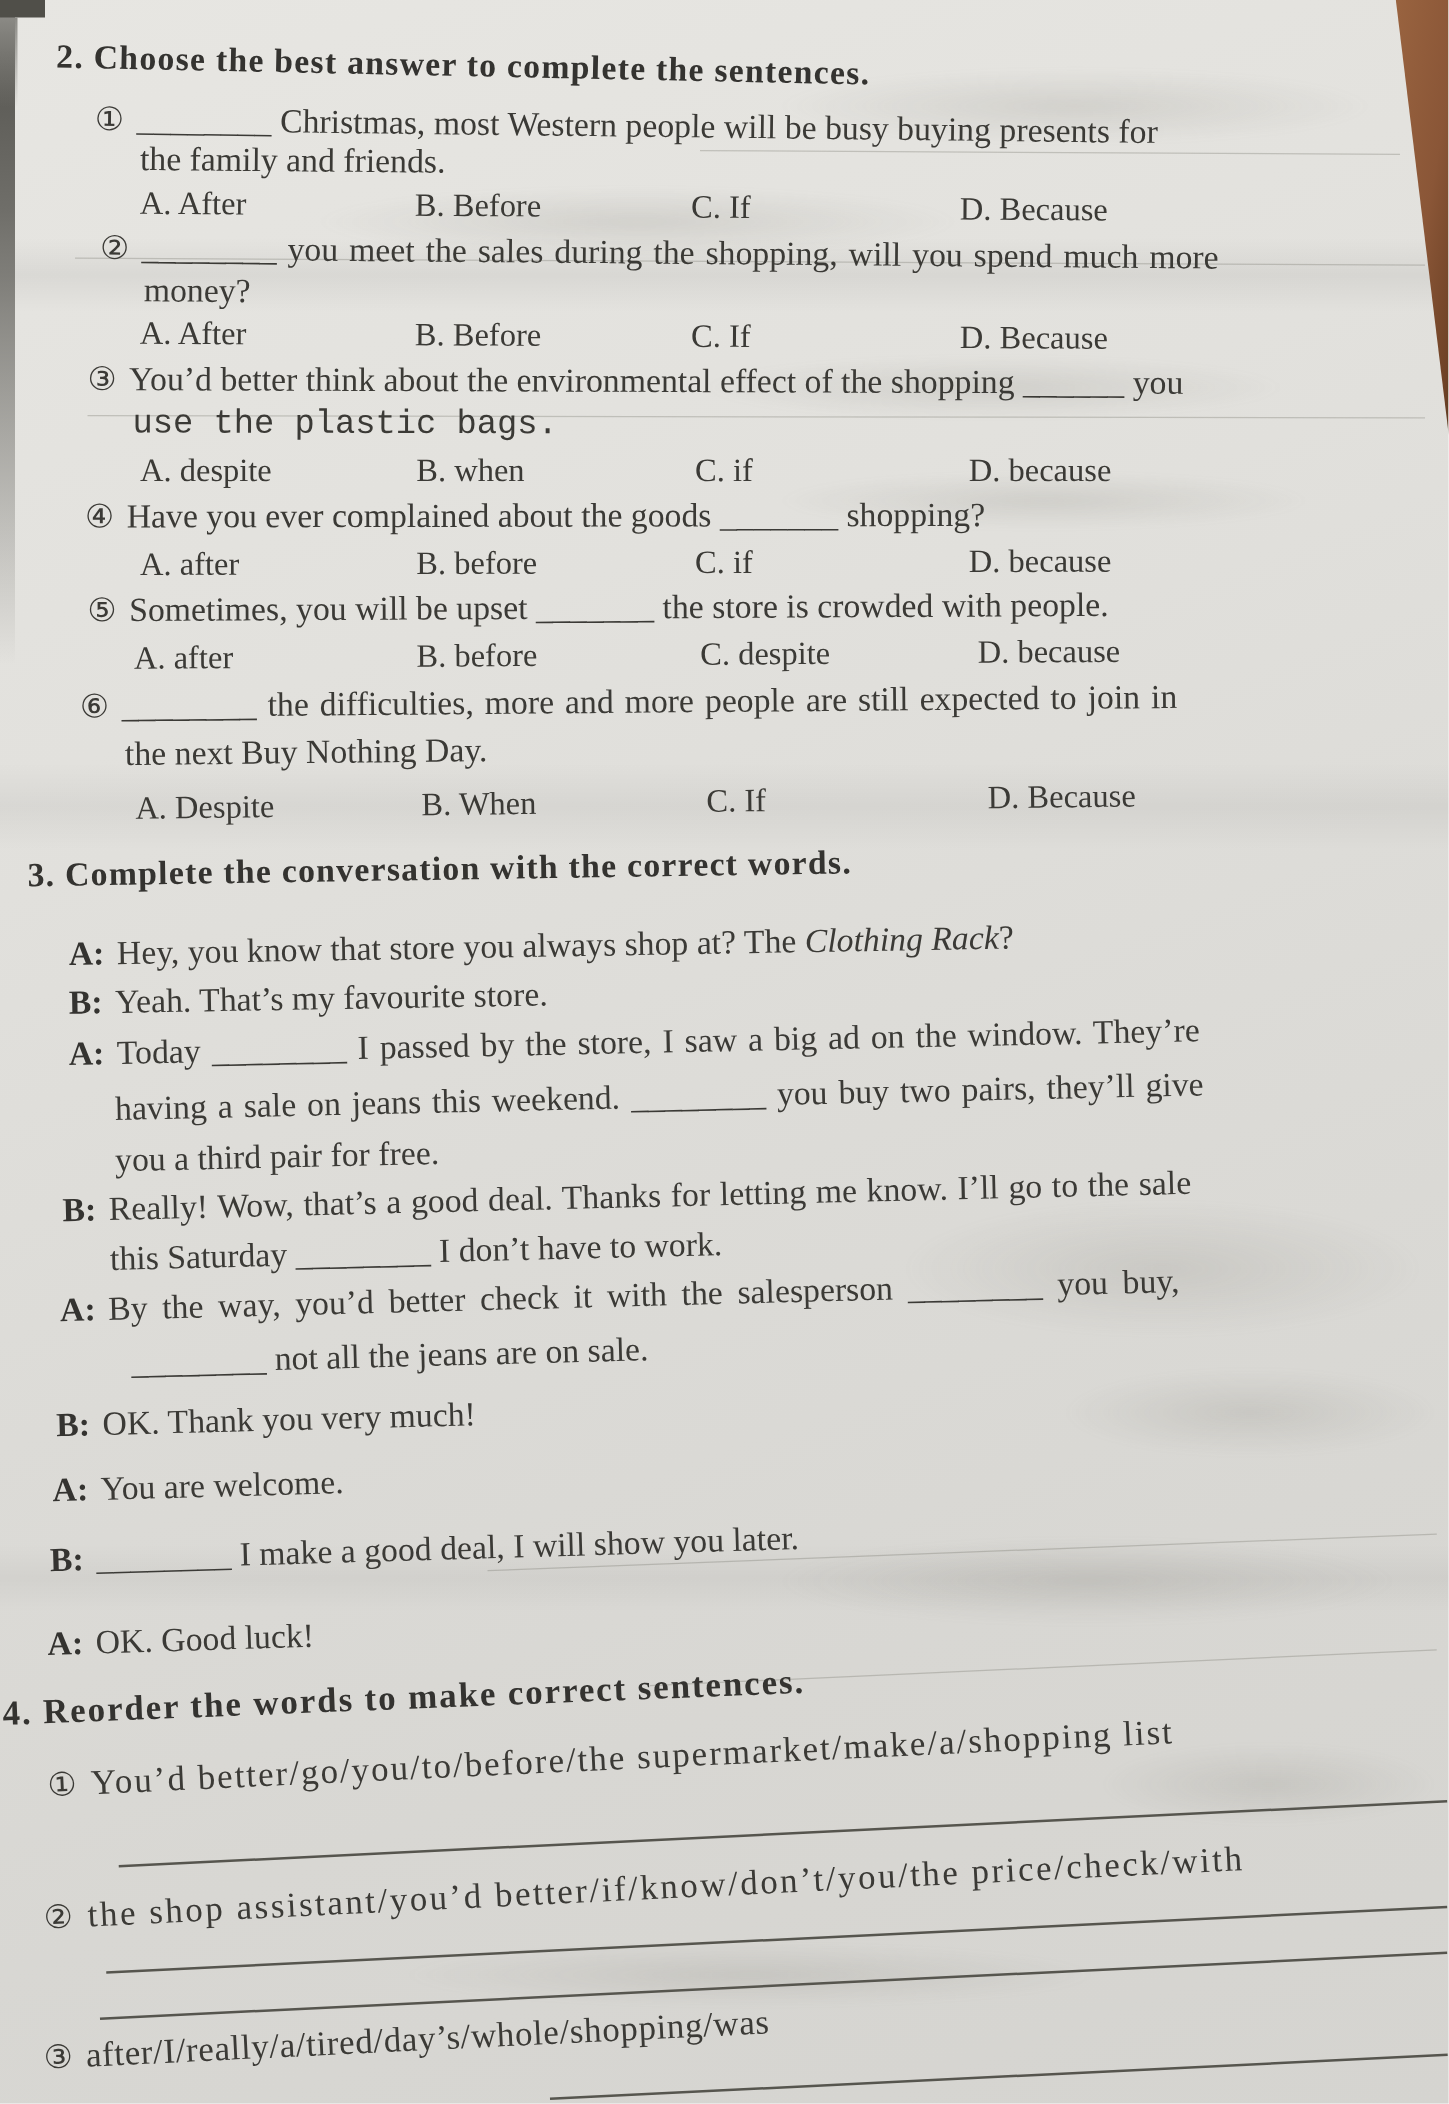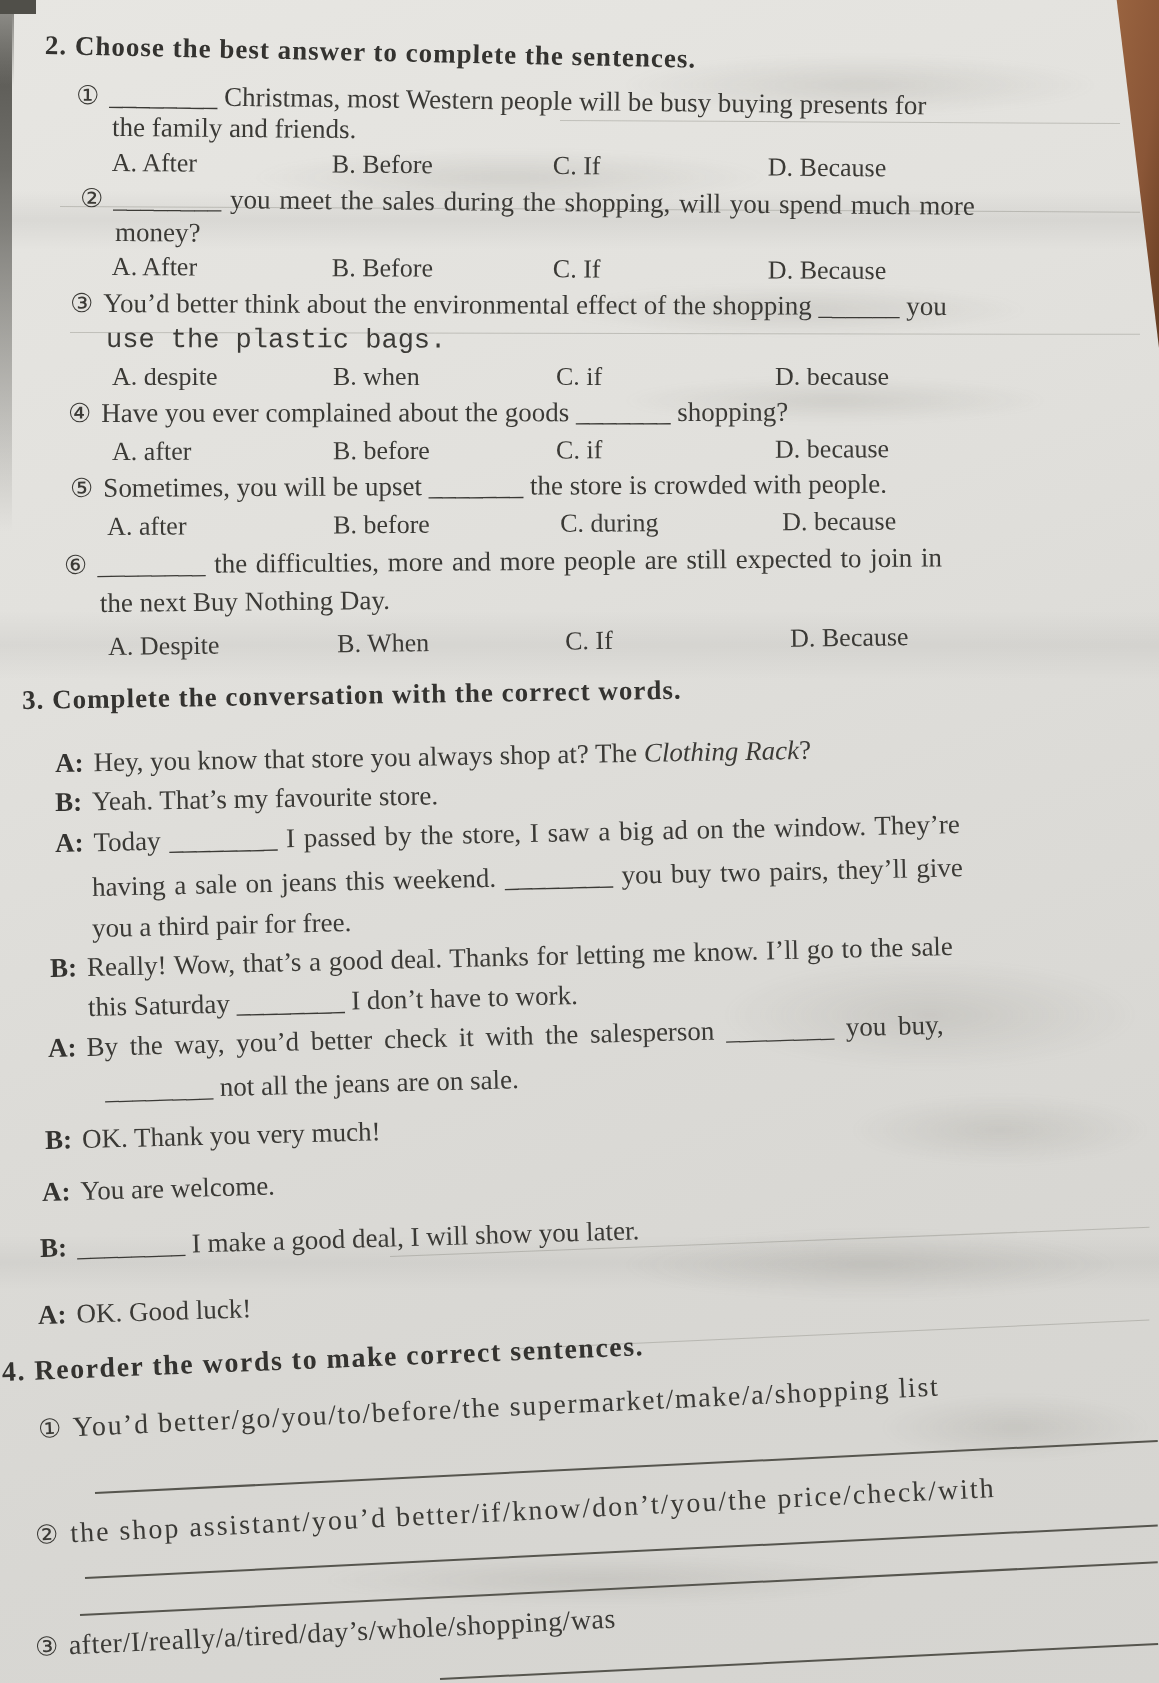--- a/index.html
+++ b/index.html
@@ -107,21 +107,21 @@
     <span style="left:444px">C. if</span>
     <span style="left:663px">D. because</span>
   </div>
 
   <div class="t" style="left:70px;top:471px;transform:rotate(-0.3deg);">
     <span class="qnum">⑤</span><span>Sometimes, you will be upset _______ the store is crowded with people.</span>
   </div>
   <div class="t opts" style="left:107px;top:510px;transform:rotate(-0.4deg);">
     <span style="left:0">A. after</span>
     <span style="left:226px">B. before</span>
-    <span style="left:453px">C. during</span>
+    <span style="left:453px">C. despite</span>
     <span style="left:675px">D. because</span>
   </div>
 
   <div class="t ws2" style="left:64px;top:548px;transform:rotate(-0.5deg);">
     <span class="qnum">⑥</span><span>________ the difficulties, more and more people are still expected to join in</span>
   </div>
   <div class="t" style="left:100px;top:586px;transform:rotate(-0.6deg);">the next Buy Nothing Day.</div>
   <div class="t opts" style="left:108px;top:630px;transform:rotate(-0.7deg);">
     <span style="left:0">A. Despite</span>
     <span style="left:229px">B. When</span>

